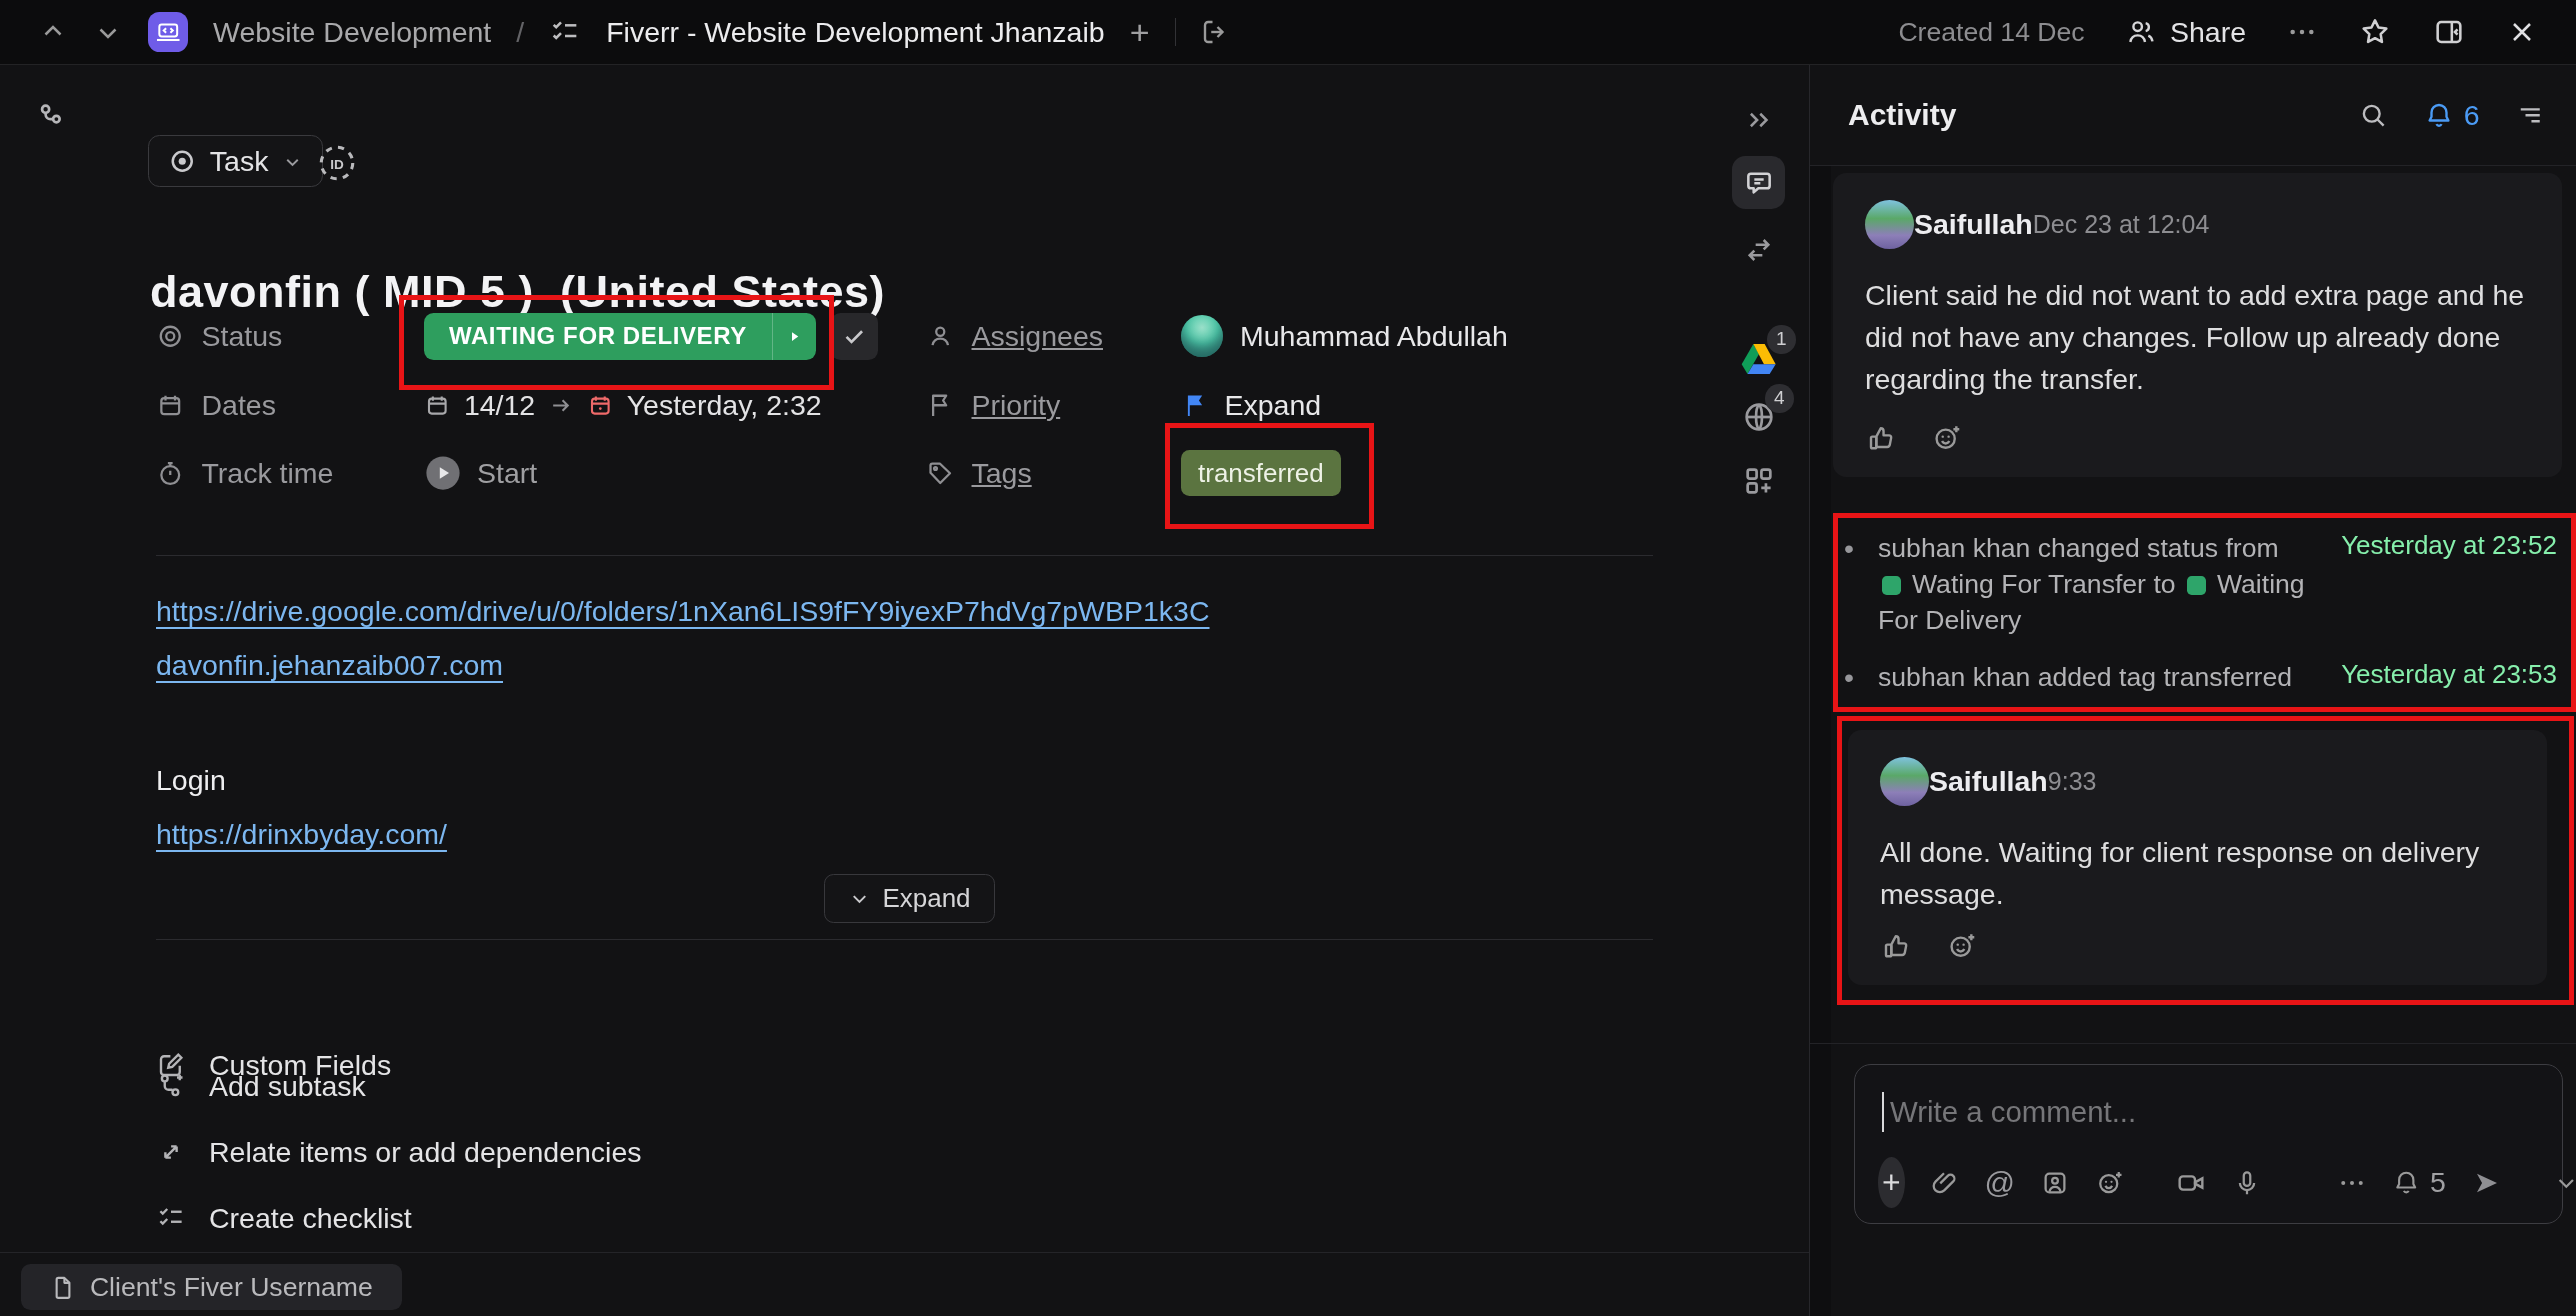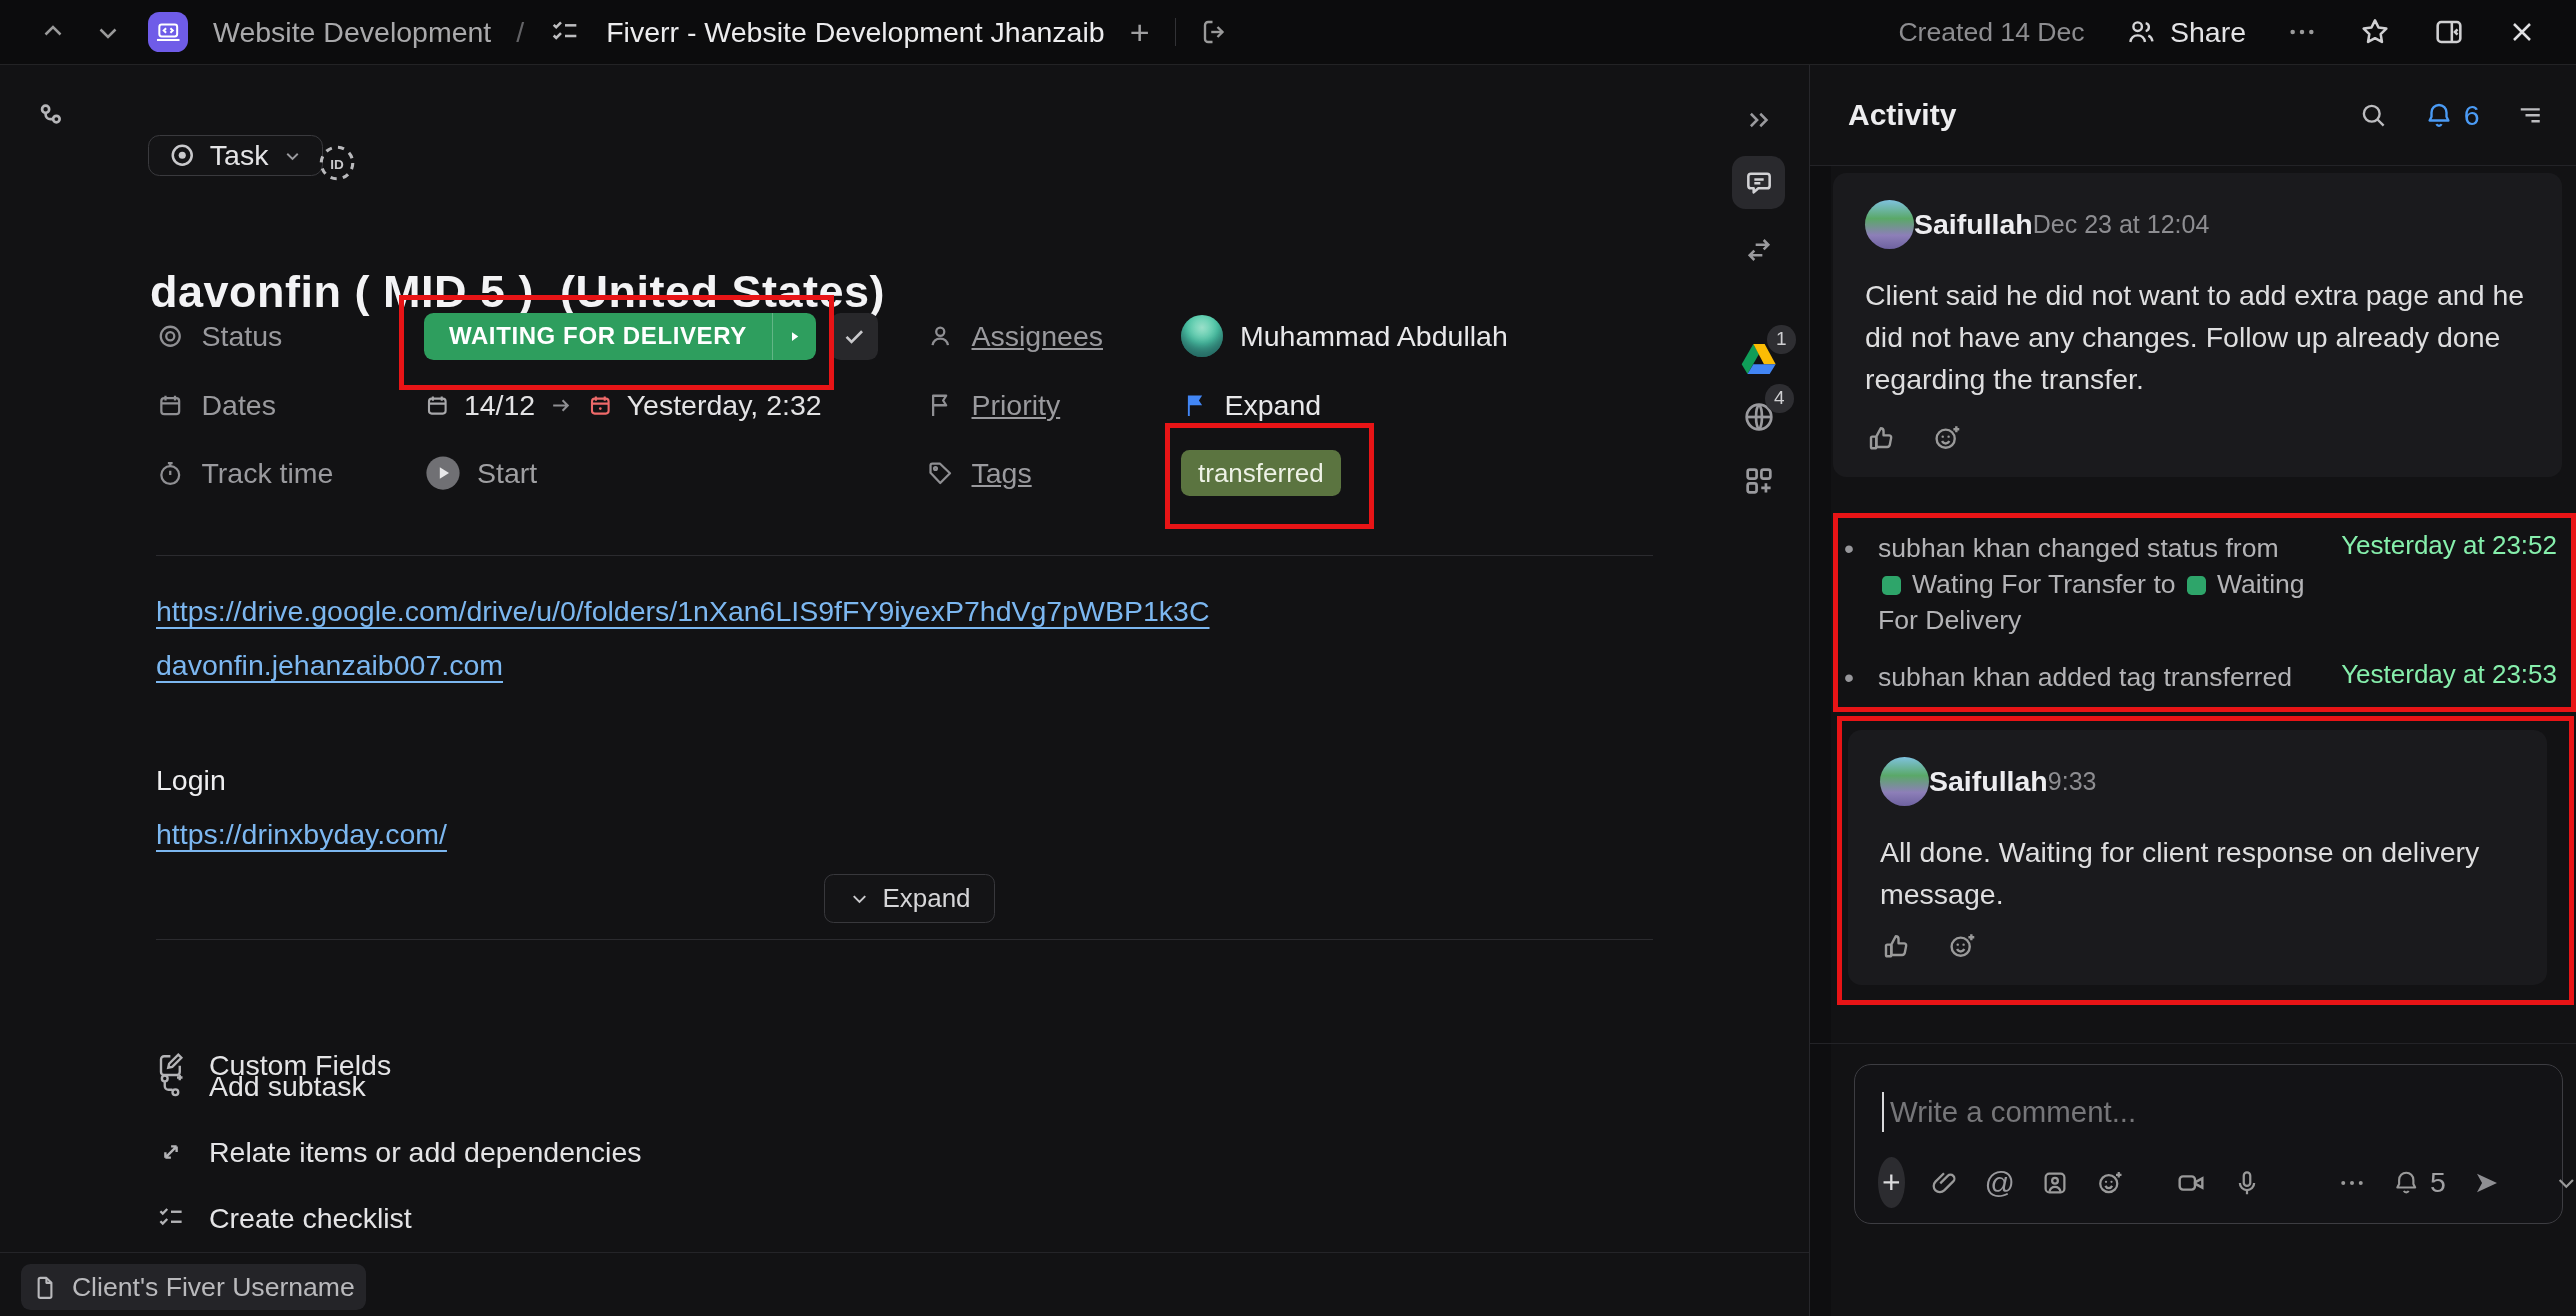--- a/index.html
+++ b/index.html
@@ -23,21 +23,21 @@
   .crumb-task{color:#ececee;font-size:28.5px;font-weight:500;white-space:nowrap;}
   .tb-plus{color:#a0a0a2;font-size:34px;line-height:1;}
   .tb-div{width:0.9px;height:28.5px;background:#323235;}
   .tb-created{color:#8d8d90;font-size:26.6px;white-space:nowrap;}
   .tb-share{display:flex;align-items:center;gap:13.3px;color:#e3e3e5;font-size:28.5px;}
 
   
   .main{position:absolute;left:0;top:65px;width:1809px;bottom:0;background:#121214;}
   .hook-icon{position:absolute;left:34px;top:34px;}
 
-  .type-chip{position:absolute;left:148px;top:70px;height:41px;border:0.9px solid #3a3a3e;border-radius:11.4px;
+  .type-chip{position:absolute;left:148px;top:70px;height:52px;border:0.9px solid #3a3a3e;border-radius:11.4px;
     display:flex;align-items:center;gap:13.3px;padding:0 19px;color:#e4e4e6;font-size:28.5px;background:#141416;}
   .id-badge{position:absolute;left:315px;top:76px;}
 
   .task-title{position:absolute;left:150px;top:201px;font-size:45px;font-weight:700;letter-spacing:0.5px;color:#f3f3f5;white-space:pre;}
 
   .frow{position:absolute;left:0;width:1653px;height:68px;display:flex;align-items:center;}
   .frow.r1{top:237px;} .frow.r2{top:306px;} .frow.r3{top:374px;}
   .flabel{display:flex;align-items:center;gap:17px;color:#9a9a9e;font-size:28.5px;}
   .flabel.c1{margin-left:156px;width:268px;}
   .fvalue.v1{width:502px;display:flex;align-items:center;}
@@ -66,21 +66,21 @@
   .login-label{position:absolute;left:156px;top:699px;font-size:28.5px;color:#eeeef0;}
   .link3{top:753px;}
 
   .expand-btn{position:absolute;left:824px;top:809px;height:49px;padding:0 23px;border:0.9px solid #38383c;border-radius:9.5px;
     display:flex;align-items:center;gap:11.4px;color:#d6d6d8;font-size:26px;background:#141416;}
 
   .action-item{position:absolute;left:156px;height:42px;display:flex;align-items:center;gap:23px;font-size:28.5px;color:#e4e4e6;}
   .a1{top:979px;} .a2{top:1000px;} .a3{top:1066px;} .a4{top:1132px;}
   .action-item .icon{color:#b4b4b7;}
 
-  .footer-pill{position:absolute;left:21px;top:1199px;height:46px;padding:0 11px;border-radius:9.5px;background:#242428;
+  .footer-pill{position:absolute;left:21px;top:1199px;height:46px;padding:0 29px;border-radius:9.5px;background:#242428;
     display:flex;align-items:center;gap:13.3px;color:#b9b9bc;font-size:26.6px;}
 
   
   .redbox{position:absolute;border:5.7px solid #e81416;pointer-events:none;}
   .rb-status{left:399px;top:230px;width:435px;height:95px;}
   .rb-tag{left:1165px;top:358px;width:209px;height:106px;}
 
   
   .rail{position:absolute;left:1729px;top:65px;width:59px;bottom:0;}
   .rail .ritem{position:absolute;left:0;width:59px;display:flex;justify-content:center;color:#9a9a9e;}

